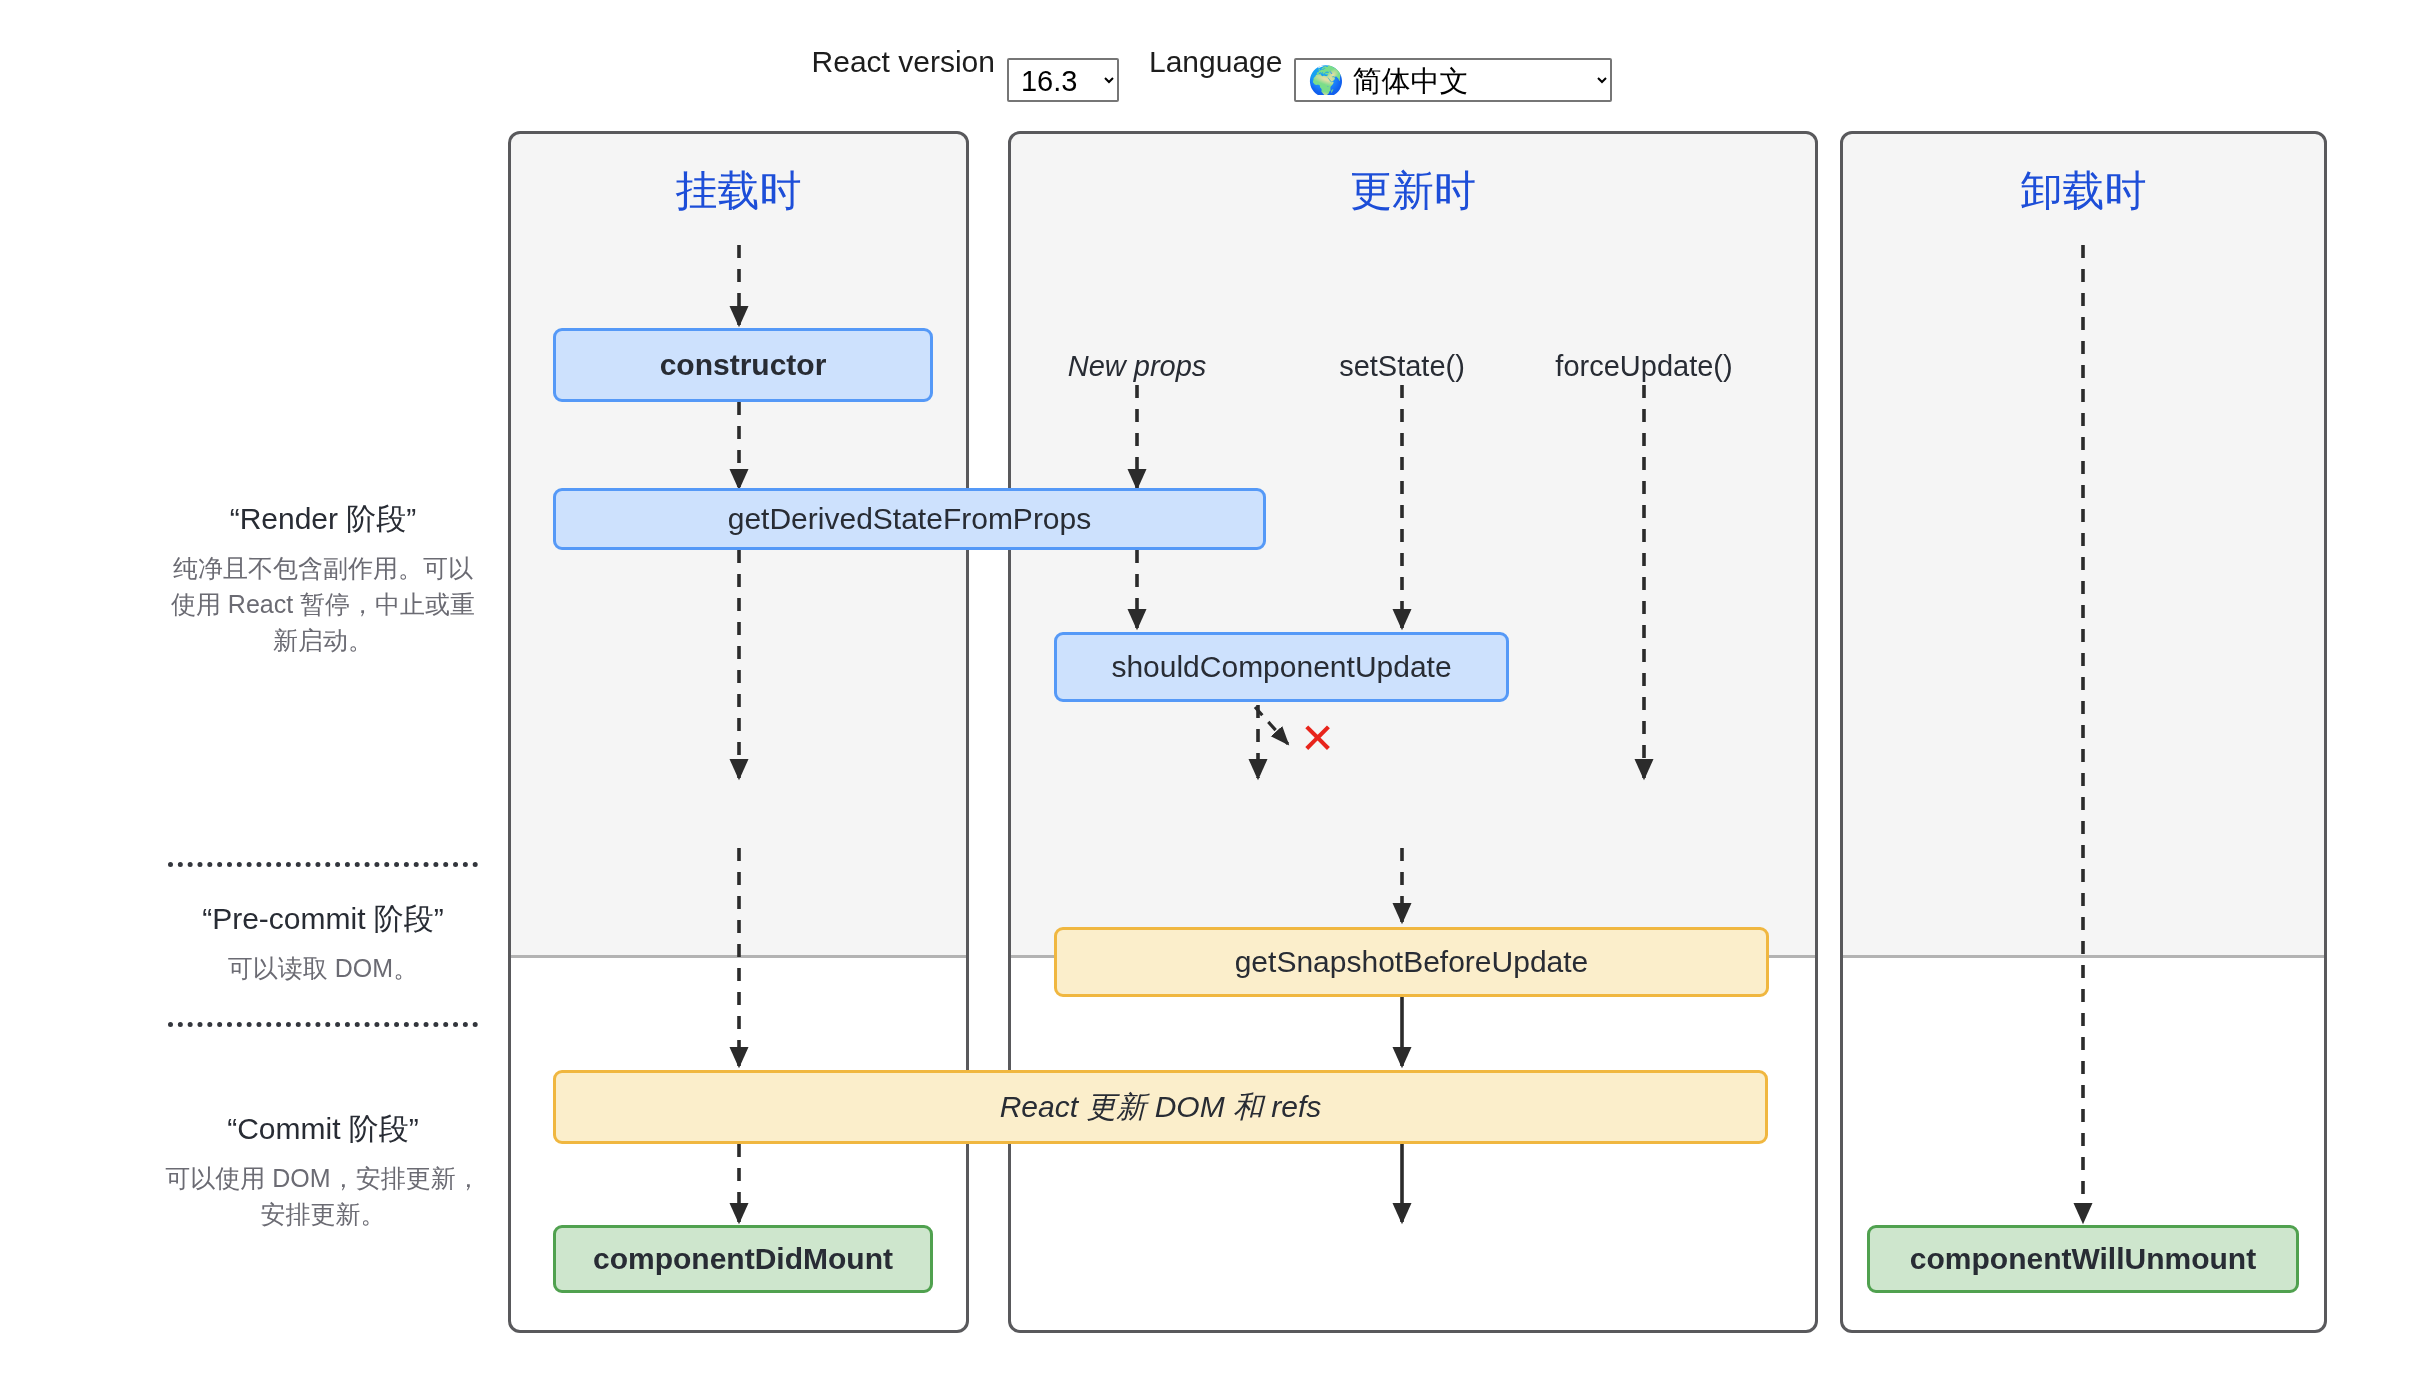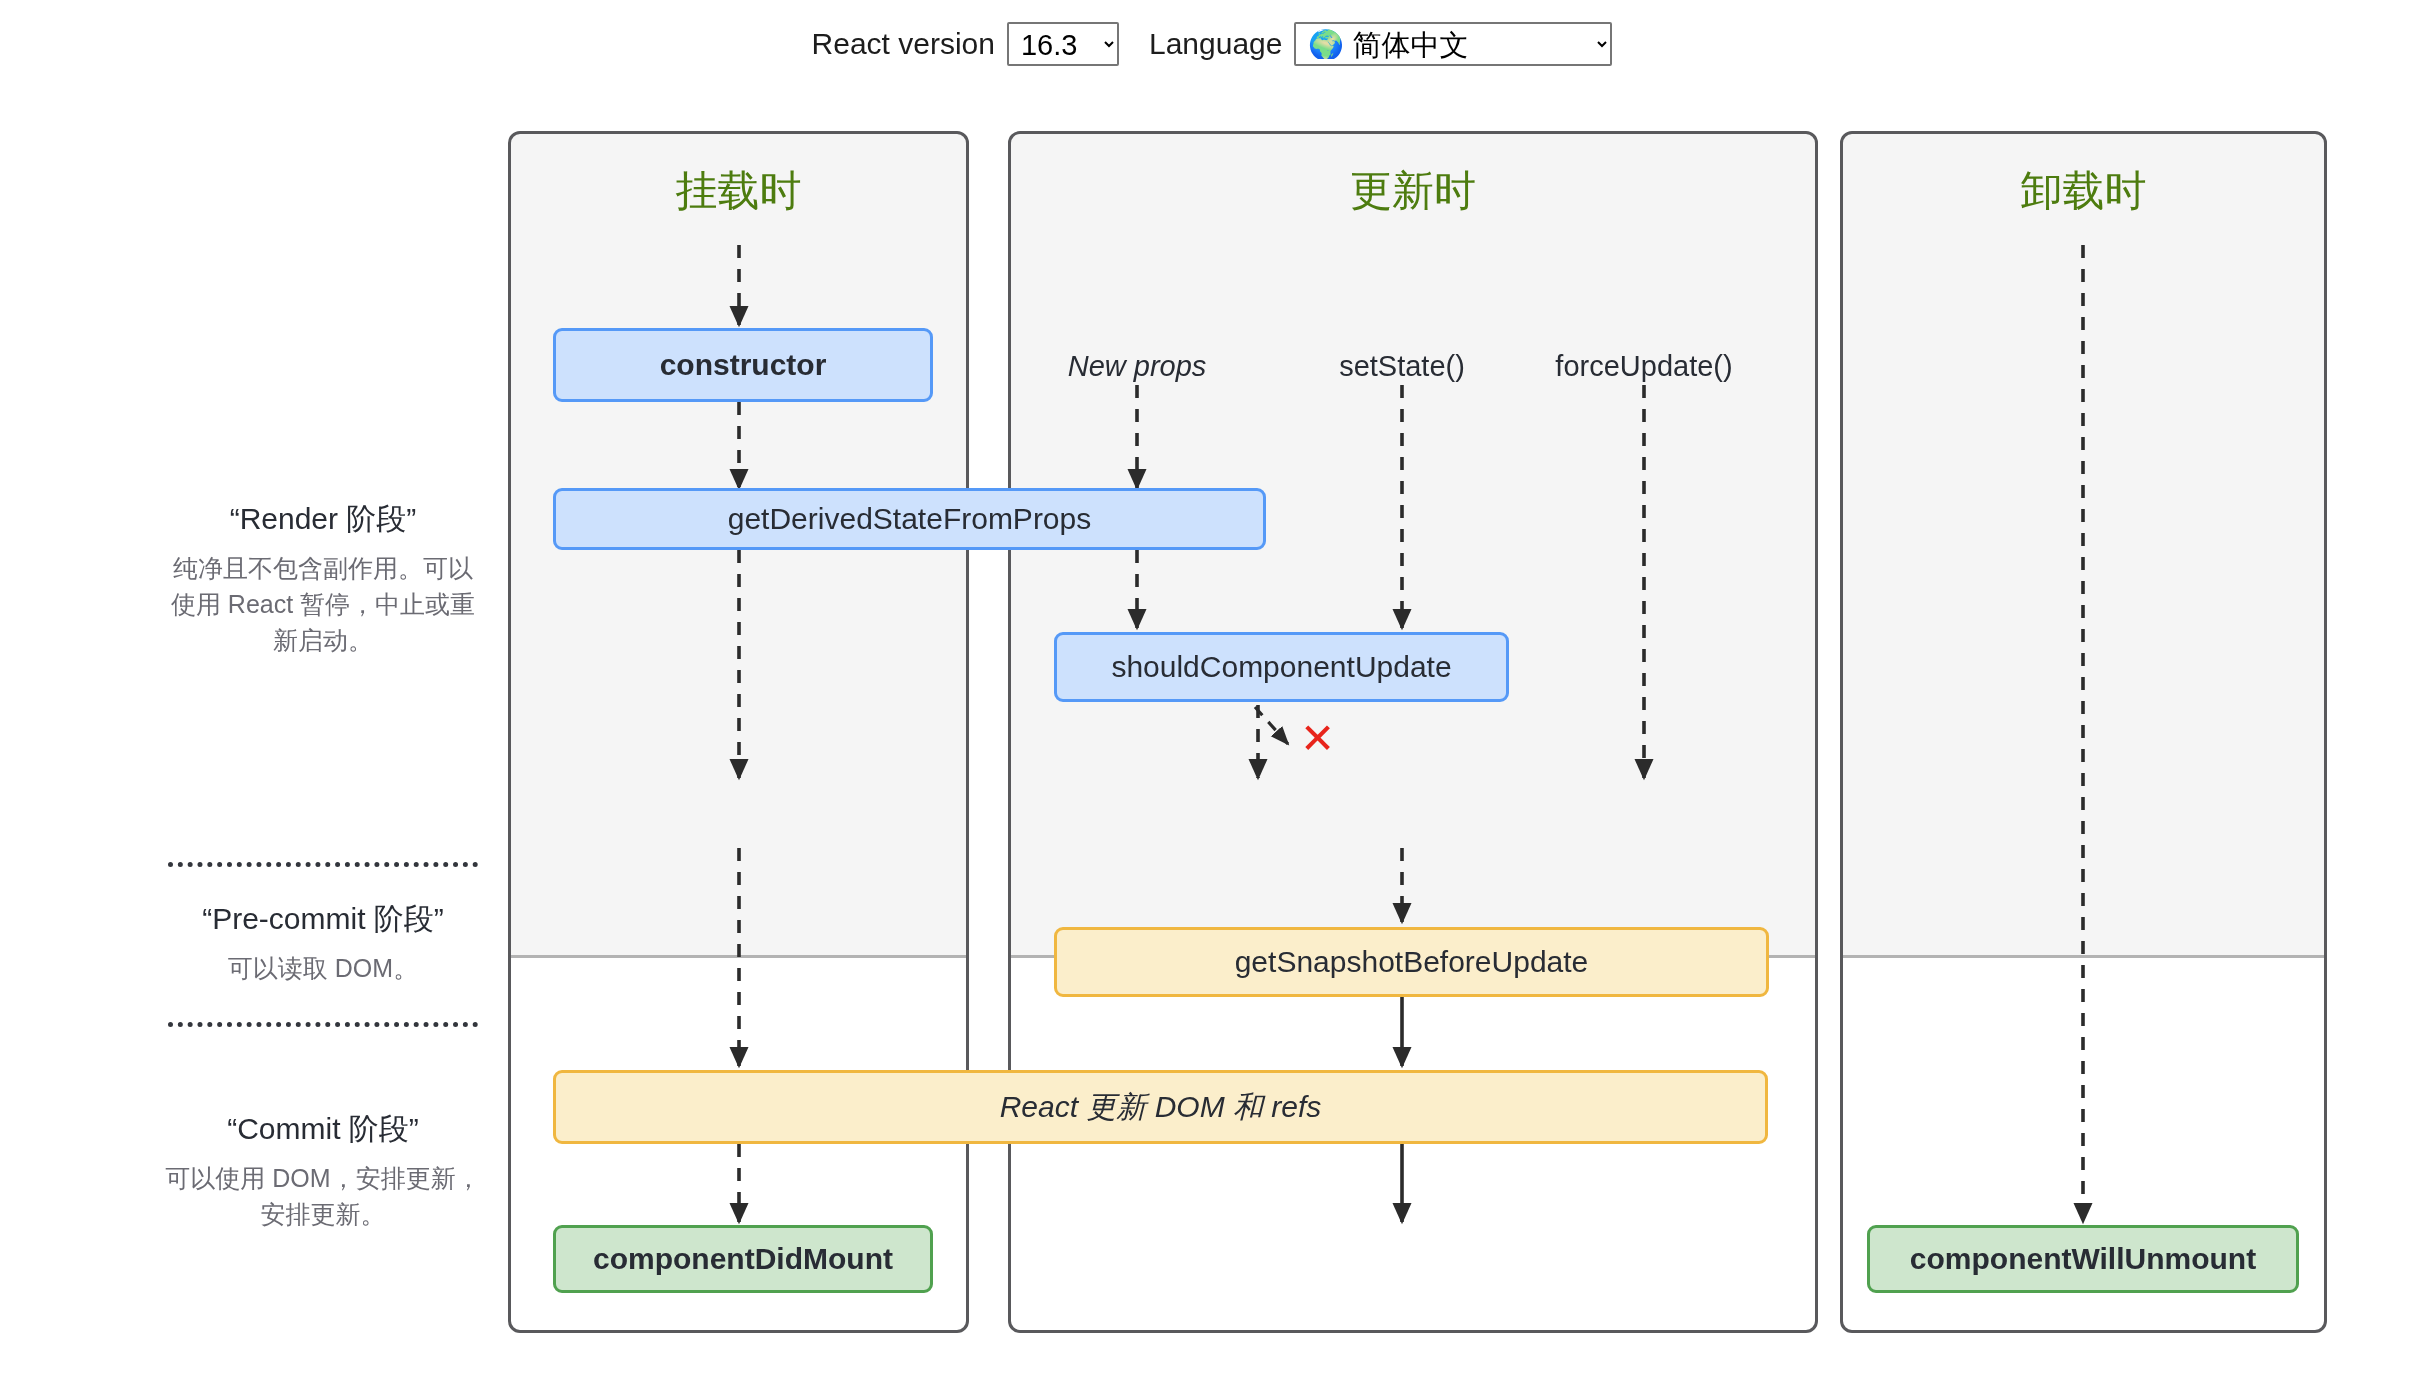--- a/index.html
+++ b/index.html
@@ -41,20 +41,21 @@
   .native-select {
     font-family: "Liberation Sans", "DejaVu Sans", sans-serif;
     font-size: 29px;
     color: #000;
     background: #ffffff;
     border: 2px solid #767676;
     border-radius: 2px;
     padding: 4px 6px 5px 8px;
     height: 44px;
     line-height: 1;
+    margin-top: 36px;
   }
   #react-version-select { width: 112px; }
   #language-select { width: 318px; }
 
   
   #diagram {
     position: absolute;
     left: 0; top: 0;
     width: 2424px;
     height: 1376px;
@@ -79,21 +80,21 @@
   }
   .col-shade-div {
     position: absolute;
     height: 3px;
     background: #b3b3b3;
   }
   .col-title {
     position: absolute;
     text-align: center;
     font-size: 42px;
-    color: #4d7c0f;
+    color: #1d4ed8;
     line-height: 1;
     white-space: nowrap;
   }
 
   
   .legend-block {
     position: absolute;
     text-align: center;
     width: 320px;
   }

